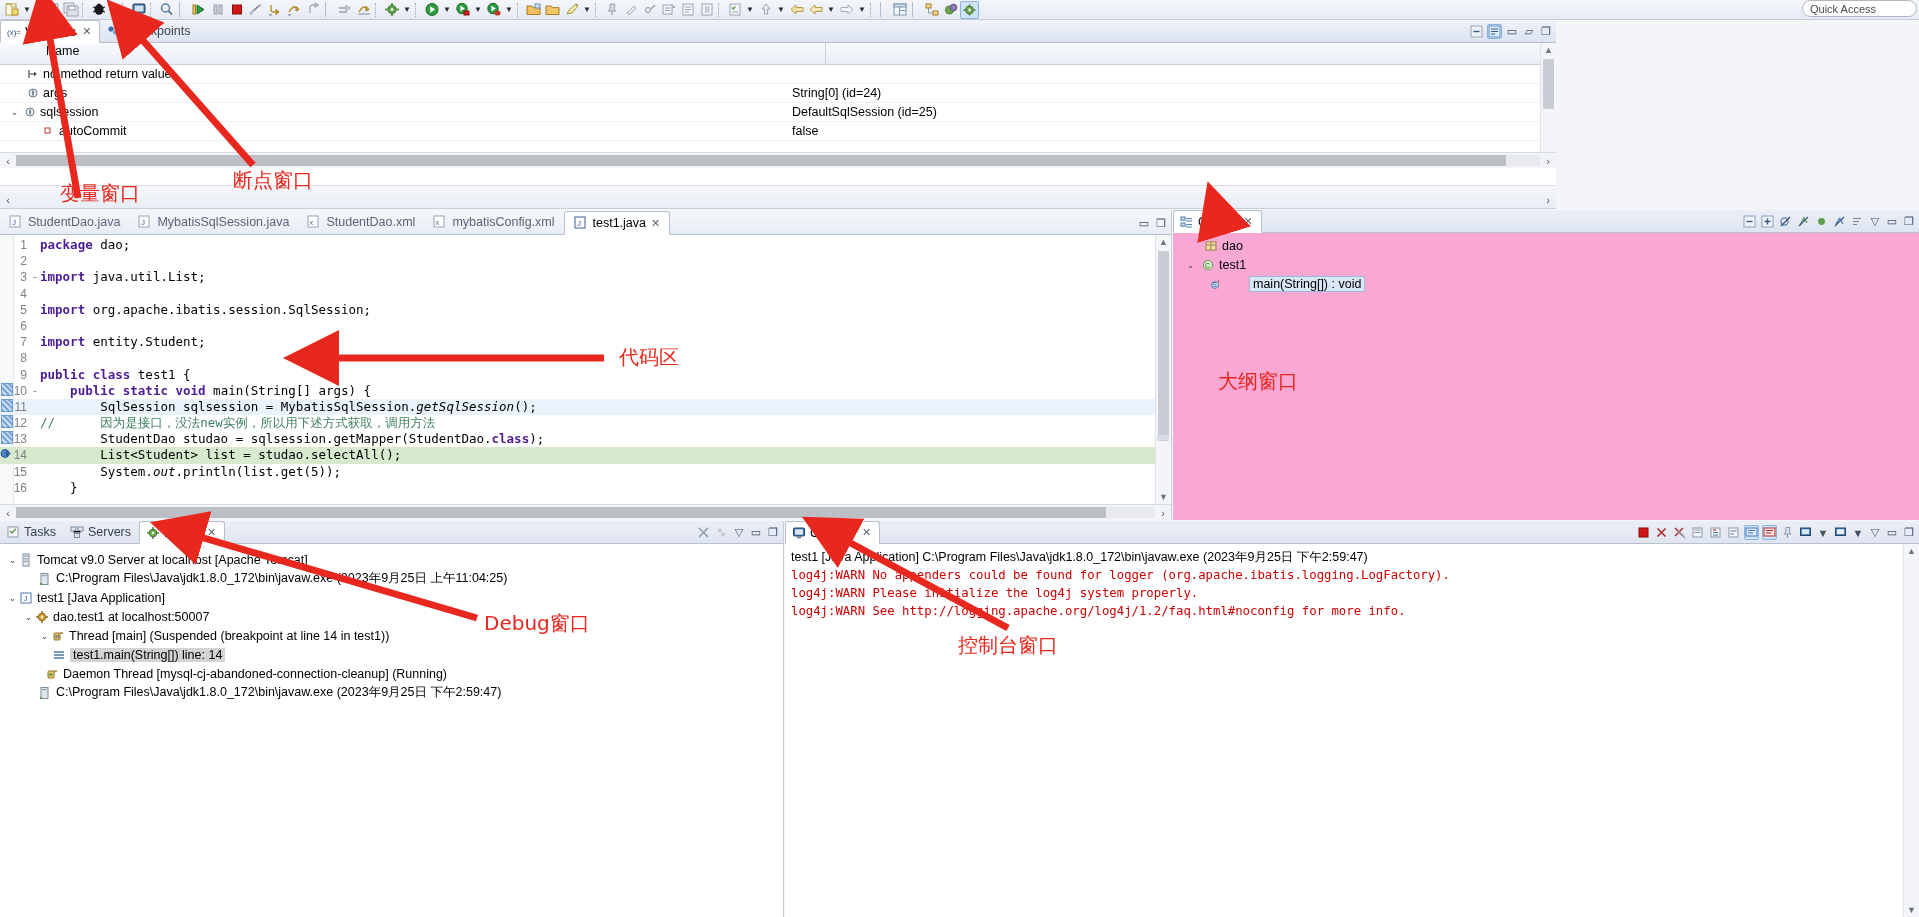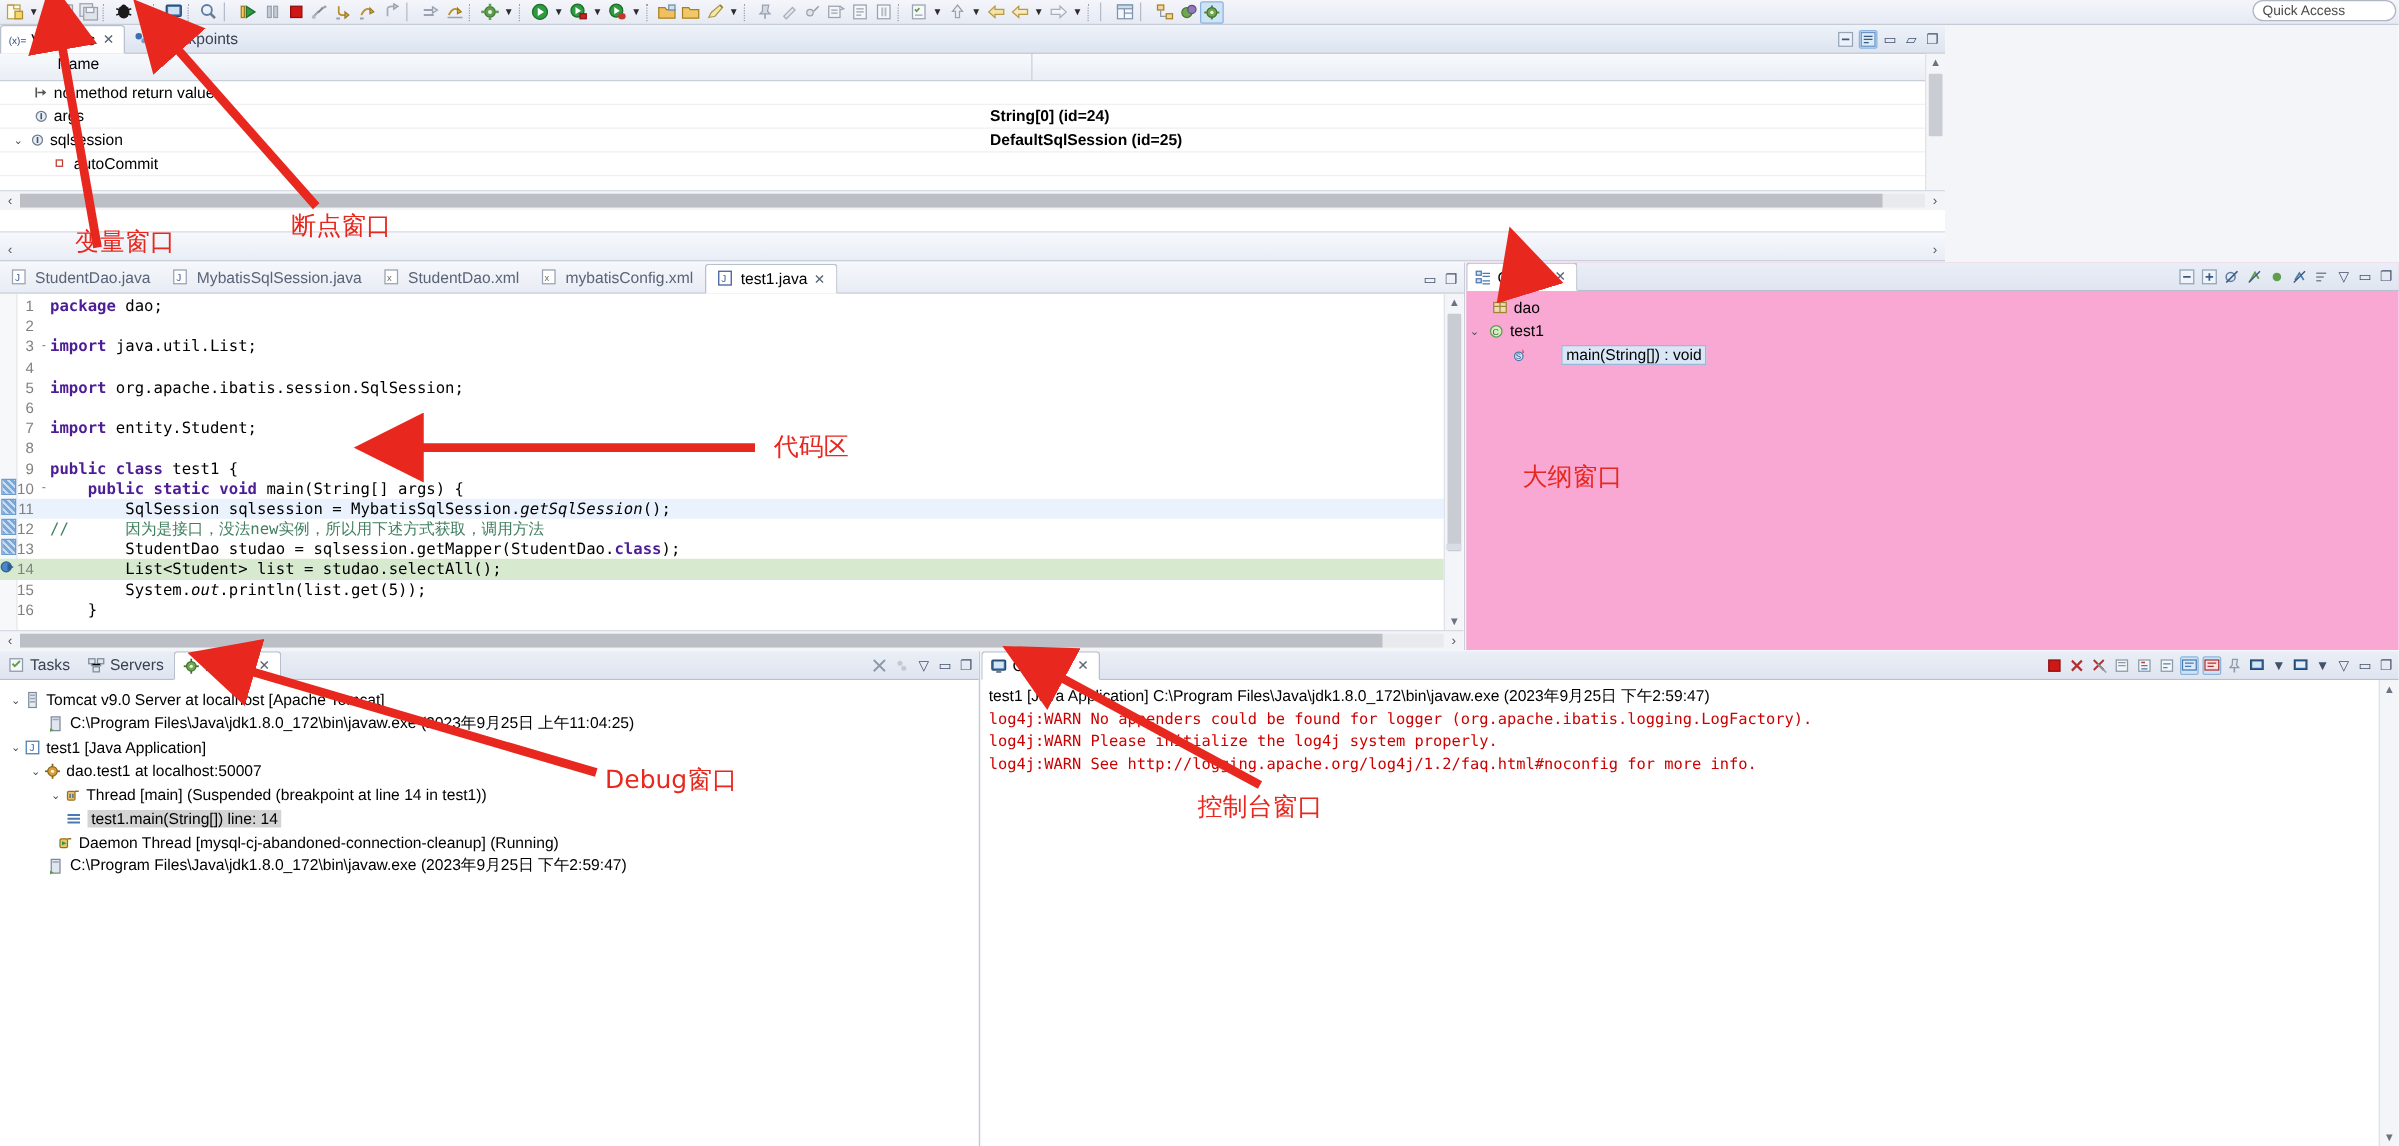--- a/index.html
+++ b/index.html
@@ -107,21 +107,21 @@
     display: flex; height: 22px;
     background: linear-gradient(to bottom,#f7f9fc,#eaeef5);
     border-bottom: 1px solid #c9d0dc;
     font-size: 12.5px;
     padding-left: 40px;
   }
   .colhdr .c1 { width: 786px; padding-left: 6px; border-right: 1px solid #c9d0dc; line-height: 17px;}
   .colhdr .c2 { flex: 1; padding-left: 6px; line-height: 17px;}
   .varrow { display: flex; height: 19px; border-bottom: 1px solid #eef0f4; font-size: 12.5px; }
   .varrow .n { width: 786px; display: flex; align-items: center; gap: 3px; }
-  .varrow .v { flex: 1; padding-left: 6px; line-height: 18px; font-weight: bold; }
+  .varrow .v { flex: 1; padding-left: 6px; line-height: 18px; }
   .twisty { width: 13px; text-align: center; font-size: 9px; color: #444; }
   .varicon { width: 13px; height: 13px; display:inline-block; }
 
   .hscroll-row {
     position: absolute; left: 0; bottom: 0; width: 100%;
     height: 16px; display: flex; align-items: center;
     background: #f2f4f8; border-top: 1px solid #d6dae2;
   }
   .hs-arrow { width: 16px; text-align: center; color:#555; font-size: 11px; }
   .hs-track { flex: 1; height: 11px; background: #e8eaee; position: relative; }
@@ -185,21 +185,21 @@
   .stat { font-style: italic; }
   .bpmark {
     position: absolute; left: 1px; width: 12px; height: 13px;
     background: repeating-linear-gradient(45deg,#7ba7d7 0 2px,#c9dcf0 2px 4px);
     border: 1px solid #6f9cce;
   }
   .cur-arrow { position:absolute; left:0px; width: 13px; height: 13px; }
 
   
   #outline-panel { left: 1173px; top: 210px; width: 746px; height: 310px; background:#f9a8d4;}
-  .outrow { display:flex; align-items:center; gap:4px; height: 19px; font-size: 12.5px; padding-left: 0;}
+  .outrow { display:flex; align-items:center; gap:4px; height: 19px; font-size: 12.5px; padding-left: 11px;}
   .outrow.sel .lbl { background: #d9e6f5; border: 1px solid #9ab8dc; padding: 0 3px; margin-left: 22px; }
 
   
   #debug-panel { left: 0; top: 521px; width: 784px; height: 396px; background:#fff; border-right: 1px solid #c5cbd6;}
   .dbgrow { display:flex; align-items:center; height: 19px; font-size: 12.5px; white-space: nowrap;}
   .dbgrow .lbl2 { }
   .dbgrow.sel .lbl2 { background: #d4d4d4; padding: 0 3px; }
 
   
   #console-panel { left: 785px; top: 521px; width: 1134px; height: 396px; background:#fff;}
@@ -584,20 +584,21 @@
       <div class="varrow">
         <div class="n">
           <span style="width:40px"></span>
           <span class="varicon">
             <svg width="10" height="10" viewBox="0 0 10 10">
                 <rect x="2" y="2" width="5" height="5" fill="#ffffff" stroke="#c0392b"></rect>
               </svg>
           </span>
           <span>autoCommit</span>
         </div>
+        <div class="v">false</div>
       </div>
     </div>
 
     <div class="vscroll" style="height:125px; top:23px;">
       <span class="vs-arrow">▲</span>
       <div class="vs-thumb" style="height:50px; margin-top:2px;"></div>
       <div style="flex:1"></div>
       <span class="vs-arrow">▼</span>
     </div>
 

